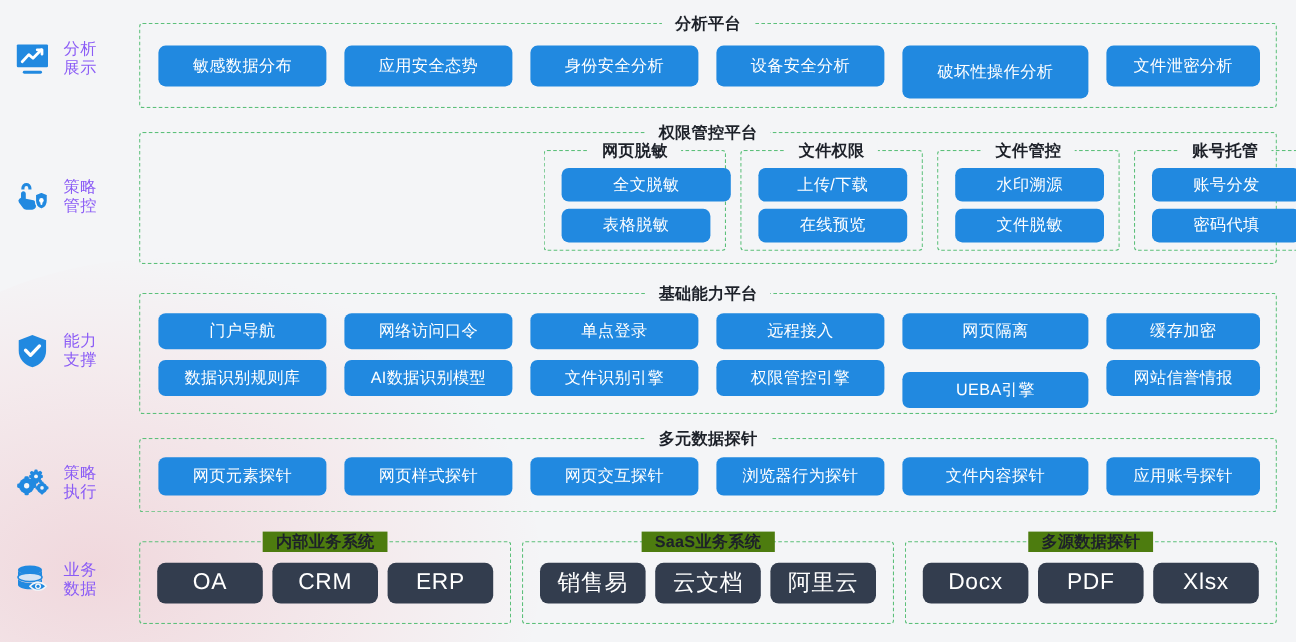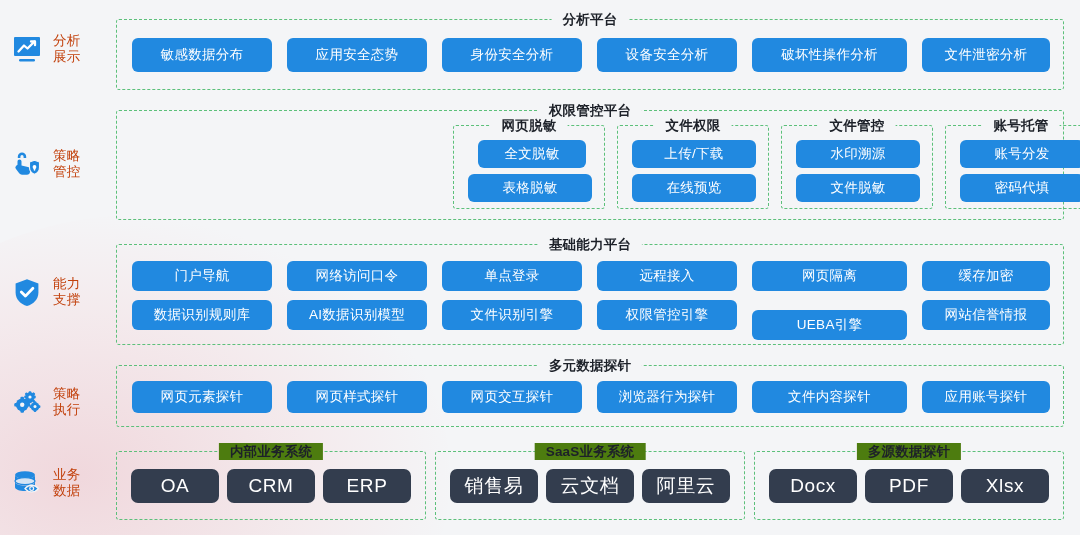--- a/index.html
+++ b/index.html
@@ -39,21 +39,21 @@
     width: 102px;
   }
   .rail-icon {
     width: 34px; height: 34px;
     flex: 0 0 34px;
     display: flex; align-items: center; justify-content: center;
   }
   .rail-label {
     font-size: 13.5px;
     line-height: 16px;
-    color: #c2410c;
+    color: #8b5cf6;
     font-weight: 400;
     white-space: pre-line;
     letter-spacing: .3px;
   }
 
   
   .grp {
     position: absolute;
     border: 1.4px dashed #5cc07a;
     border-radius: 3px;
@@ -197,31 +197,31 @@
 数据</span>
     </div>
   </div>
 
   <div class="grp" style="left:116px; top:19px; width:948px; height:71px;">
     <span class="grp-title">分析平台</span>
     <div class="pill" style="left:15px; top:18px; width:140px; height:34px;">敏感数据分布</div>
     <div class="pill" style="left:170px; top:18px; width:140px; height:34px;">应用安全态势</div>
     <div class="pill" style="left:325px; top:18px; width:140px; height:34px;">身份安全分析</div>
     <div class="pill" style="left:480px; top:18px; width:140px; height:34px;">设备安全分析</div>
-    <div class="pill" style="left:635px; top:18px; width:155px; height:34px;">破坏性操作分析</div>
+    <div class="pill" style="left:635px; top:18px; width:155px; height:44px;">破坏性操作分析</div>
     <div class="pill" style="left:805px; top:18px; width:128px; height:34px;">文件泄密分析</div>
   </div>
 
   <div class="grp" style="left:116px; top:110px; width:948px; height:110px;">
     <span class="grp-title">权限管控平台</span>
 
 
     <div class="grp" style="left:336px; top:14px; width:152px; height:84px;">
       <span class="grp-title">网页脱敏</span>
-      <div class="pill" style="left:24px; top:14px; width:108px; height:28px;">全文脱敏</div>
+      <div class="pill" style="left:14px; top:14px; width:141px; height:28px;">全文脱敏</div>
       <div class="pill" style="left:14px; top:48px; width:124px; height:28px;">表格脱敏</div>
     </div>
 
     <div class="grp" style="left:500px; top:14px; width:152px; height:84px;">
       <span class="grp-title">文件权限</span>
       <div class="pill" style="left:14px; top:14px; width:124px; height:28px;">上传/下载</div>
       <div class="pill" style="left:14px; top:48px; width:124px; height:28px;">在线预览</div>
     </div>
 
     <div class="grp" style="left:664px; top:14px; width:152px; height:84px;">

